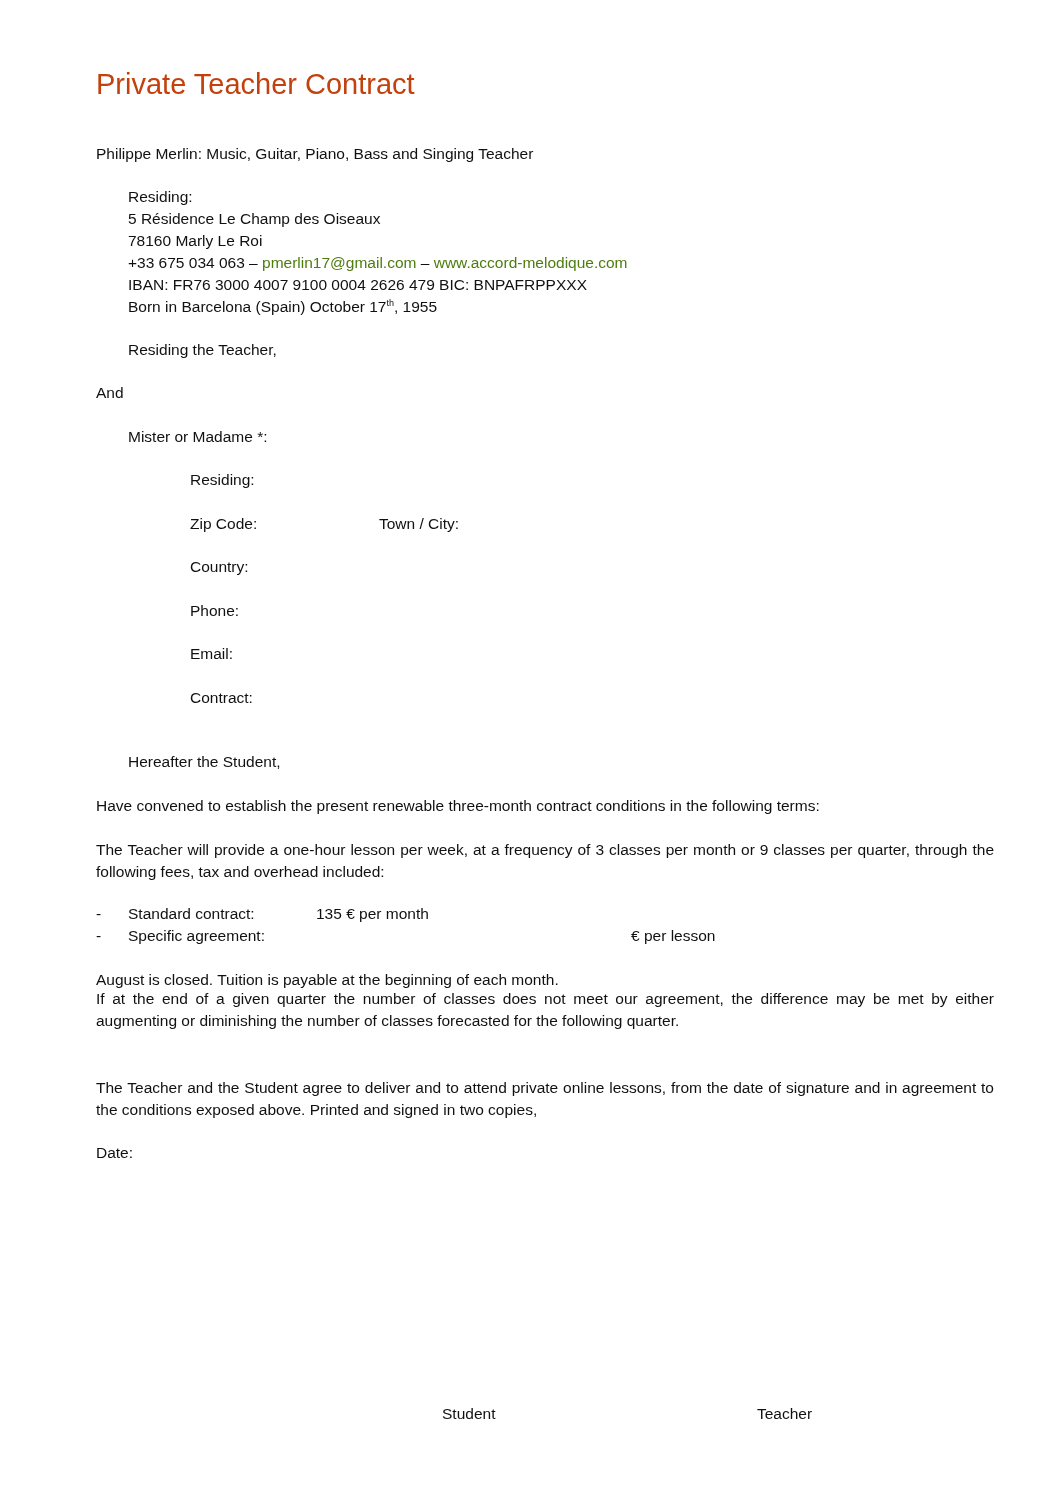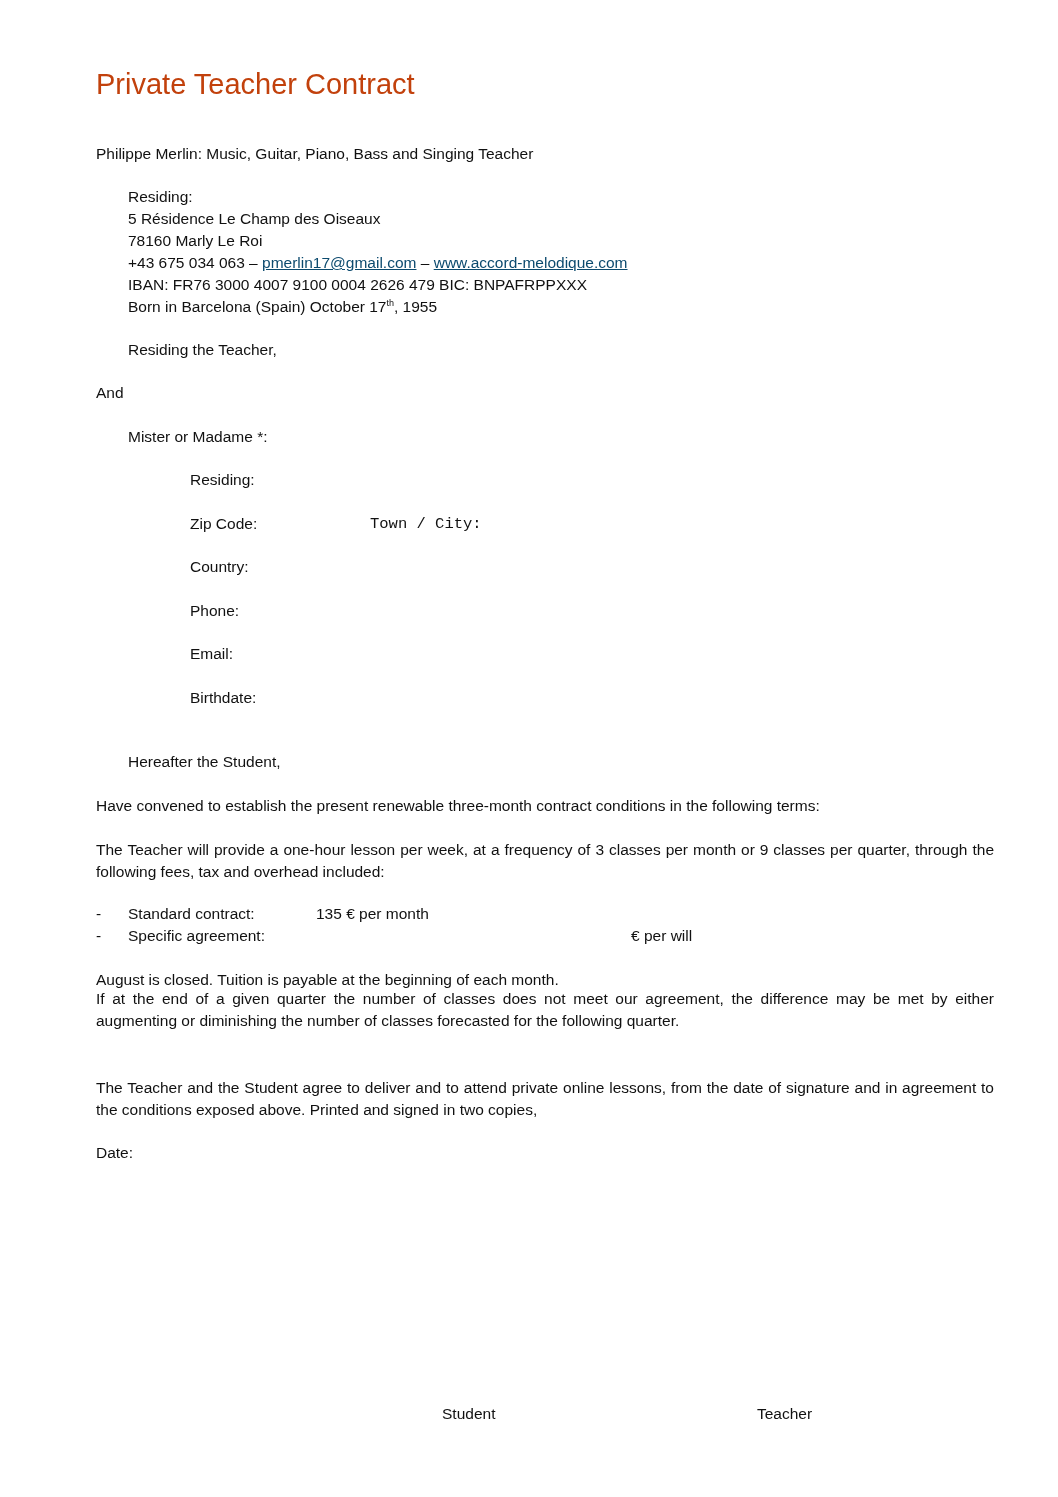--- a/index.html
+++ b/index.html
@@ -1,69 +1,69 @@
 <!DOCTYPE html>
 <html><head>
   <meta charset="utf-8">
   <style>
     html, body { margin: 0; padding: 0; background: #ffffff; }
     body { width: 1058px; height: 1497px; position: relative; overflow: hidden;
            font-family: "Liberation Sans", sans-serif; color: #111; }
     .abs { position: absolute; white-space: nowrap; font-size: 15.5px; line-height: 22px; }
     .title { position: absolute; left: 96px; top: 66px; font-size: 29px; line-height: 36px; color: #c2410c; }
-    a.link { color: #0c4a6e; text-decoration: underline; }
+    a.link { color: #4d7c0f; }
     sup { font-size: 9px; line-height: 0; vertical-align: super; }
     .para { position: absolute; left: 96px; width: 898px; font-size: 15.5px; line-height: 22px;
             text-align: justify; text-align-last: left; }
   </style>
 </head>
 <body>
 
 <div>
   <div class="title">Private Teacher Contract</div>
 
   <div class="abs" style="left:96px;top:143px;">Philippe Merlin: Music, Guitar, Piano, Bass and Singing Teacher</div>
 
   <div class="abs" style="left:128px;top:186px;">Residing:</div>
   <div class="abs" style="left:128px;top:208px;">5 Résidence Le Champ des Oiseaux</div>
   <div class="abs" style="left:128px;top:230px;text-align:center;">78160 Marly Le Roi</div>
   <div class="abs" style="left:128px;top:252px;">
-    <span>+43 675 034 063</span><span> – </span><a class="link">pmerlin17@gmail.com</a><span> – </span><a class="link">www.accord-melodique.com</a>
+    <span>+33 675 034 063</span><span> – </span><a class="link">pmerlin17@gmail.com</a><span> – </span><a class="link">www.accord-melodique.com</a>
   </div>
   <div class="abs" style="left:128px;top:274px;">IBAN: FR76 3000 4007 9100 0004 2626 479  BIC: BNPAFRPPXXX</div>
   <div class="abs" style="left:128px;top:296px;">
     <span>Born in Barcelona (Spain) October 17</span><sup>th</sup><span>, 1955</span>
   </div>
 
   <div class="abs" style="left:128px;top:339px;">Residing the Teacher,</div>
 
   <div class="abs" style="left:96px;top:382px;">And</div>
 
   <div class="abs" style="left:128px;top:426px;">Mister or Madame *:</div>
 
   <div class="abs" style="left:190px;top:469px;">Residing:</div>
   <div class="abs" style="left:190px;top:513px;">Zip Code:</div>
-  <div class="abs" style="left:370px;top:513px;font-family:Liberation Mono, monospace;">Town / City:</div>
+  <div class="abs" style="left:379px;top:513px;">Town / City:</div>
   <div class="abs" style="left:190px;top:556px;">Country:</div>
   <div class="abs" style="left:190px;top:600px;">Phone:</div>
   <div class="abs" style="left:190px;top:643px;">Email:</div>
-  <div class="abs" style="left:190px;top:687px;">Birthdate:</div>
+  <div class="abs" style="left:190px;top:687px;">Contract:</div>
 
   <div class="abs" style="left:128px;top:751px;">Hereafter the Student,</div>
 
   <div class="para" style="top:795px;">Have convened to establish the present renewable three-month contract conditions in the following terms:</div>
   <div class="para" style="top:839px;">The Teacher will provide a one-hour lesson per week, at a frequency of 3 classes per month or 9 classes per quarter, through the following fees, tax and overhead included:</div>
 
   <div>
     <div class="abs" style="left:96px;top:903px;">-</div>
     <div class="abs" style="left:128px;top:903px;">Standard contract:</div>
     <div class="abs" style="left:316px;top:903px;">135 € per month</div>
     <div class="abs" style="left:96px;top:925px;">-</div>
     <div class="abs" style="left:128px;top:925px;">Specific agreement:</div>
-    <div class="abs" style="left:631px;top:925px;">€ per will</div>
+    <div class="abs" style="left:631px;top:925px;">€ per lesson</div>
   </div>
 
   <div class="para" style="top:969px;">August is closed. Tuition is payable at the beginning of each month.</div>
   <div class="para" style="top:988px;">If at the end of a given quarter the number of classes does not meet our agreement, the difference may be met by either augmenting or diminishing the number of classes forecasted for the following quarter.</div>
   <div class="para" style="top:1077px;">The Teacher and the Student agree to deliver and to attend private online lessons, from the date of signature and in agreement to the conditions exposed above. Printed and signed in two copies,</div>
 
   <div class="abs" style="left:96px;top:1142px;">Date:</div>
 
   <div class="abs" style="left:442px;top:1403px;">Student</div>
   <div class="abs" style="left:757px;top:1403px;">Teacher</div>

